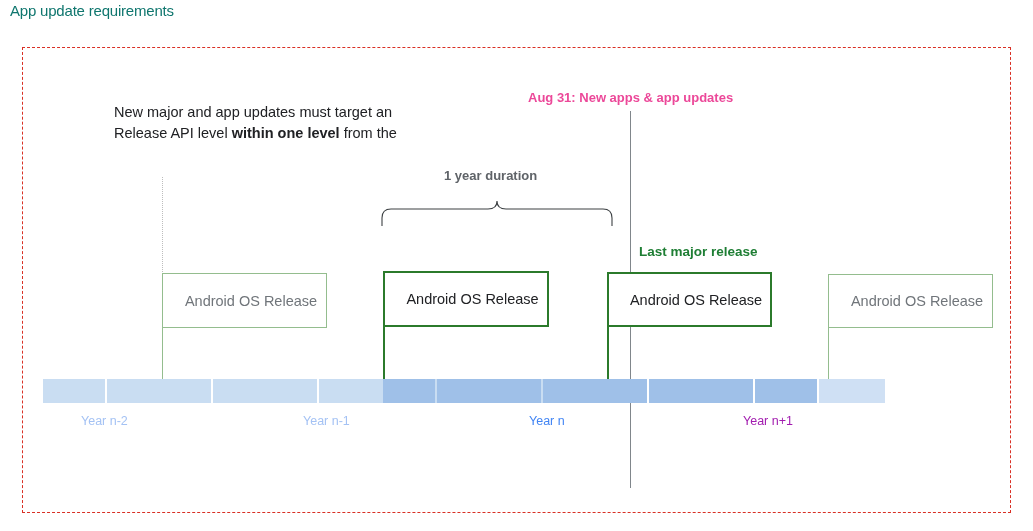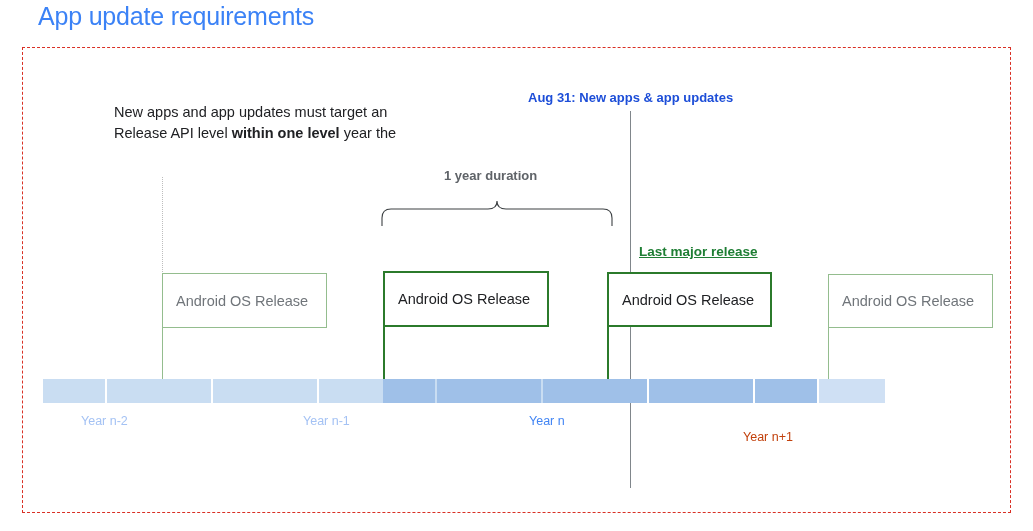--- a/index.html
+++ b/index.html
@@ -10,26 +10,26 @@
   body {
     font-family: "Liberation Sans", sans-serif;
     width: 1033px;
     height: 531px;
     position: relative;
     overflow: hidden;
     color: #202124;
   }
   #page-title {
     position: absolute;
-    left: 38px;
+    left: 10px;
     top: 2px;
-    font-size: 25px;
+    font-size: 15px;
     font-weight: 400;
     letter-spacing: -0.2px;
-    color: #3b82f6;
+    color: #0f766e;
     white-space: nowrap;
   }
   #diagram-frame {
     position: absolute;
     left: 22px;
     top: 47px;
     width: 989px;
     height: 466px;
     border: 1.5px dashed #d93025;
     box-sizing: border-box;
@@ -70,54 +70,54 @@
     width: 232px;
     height: 30px;
   }
 
   .milestone-label {
     position: absolute;
     left: 527px;
     top: 89px;
     font-size: 13px;
     font-weight: 700;
-    color: #1d4ed8;
+    color: #ec4899;
     white-space: nowrap;
   }
   .milestone-line {
     position: absolute;
     left: 629px;
     top: 110px;
     width: 0;
     height: 377px;
     border-left: 1.4px solid #80868b;
   }
 
   .last-release-label {
     position: absolute;
     left: 638px;
     top: 243px;
     font-size: 13.5px;
     font-weight: 700;
     color: #1e7e34;
     white-space: nowrap;
-    text-decoration: underline;
   }
 
   .release {
     position: absolute;
   }
   .release-box {
     position: absolute;
     box-sizing: border-box;
     background: #ffffff;
     display: flex;
     align-items: center;
     padding-left: 13px;
     font-size: 14.5px;
+    justify-content: center;
   }
   .release.dim .release-box {
     border: 1.6px solid #94bd8e;
     color: #70757a;
   }
   .release.active .release-box {
     border: 2px solid #2b7a2b;
     color: #202124;
   }
   .release-stem {
@@ -147,22 +147,22 @@
   }
 </style>
 </head>
 <body>
 
 <div id="page-title">App update requirements</div>
 
 <div id="diagram-frame">
 
   <div class="note-block" style="left:91px; top:54px;">
-    <span>New apps and app updates must target an</span><br>
-    <span>Release API level </span><b>within one level</b><span> year the</span><br>
+    <span>New major and app updates must target an</span><br>
+    <span>Release API level </span><b>within one level</b><span> from the</span><br>
   </div>
 
   <div class="dotted-connector" style="left:139px; top:129px;"></div>
 
   <div class="duration-label" style="left:421px; top:120px;text-align:right;">1 year duration</div>
 
   <svg class="brace" style="left:358px; top:149px;" viewBox="0 0 232 30" preserveAspectRatio="none">
     <path d="M1,29 L1,21 Q1,12 10,12 L107,12 Q116,12 116,4 Q116,12 125,12 L222,12 Q231,12 231,21 L231,29" fill="none" stroke="#3c4043" stroke-width="1.1"></path>
   </svg>
 
@@ -210,15 +210,15 @@
     <div class="seg" style="left:394px; width:104px; background:#9fc0e8;"></div>
     <div class="seg" style="left:500px; width:104px; background:#9fc0e8;"></div>
     <div class="seg" style="left:606px; width:104px; background:#9fc0e8;"></div>
     <div class="seg" style="left:712px; width:62px;  background:#9fc0e8;"></div>
     <div class="seg" style="left:776px; width:66px;  background:#cfe0f4;"></div>
   </div>
 
   <div class="year-label" style="left:58px;  top:366px; color:#a4c2f4;">Year n-2</div>
   <div class="year-label" style="left:280px; top:366px; color:#a4c2f4;text-align:center;">Year n-1</div>
   <div class="year-label" style="left:506px; top:366px; color:#4285f4;">Year n</div>
-  <div class="year-label" style="left:720px; top:366px; color:#c2410c;margin-top:16px;">Year n+1</div>
+  <div class="year-label" style="left:720px; top:366px; color:#a21caf;">Year n+1</div>
 
 </div>
 
 </body></html>

